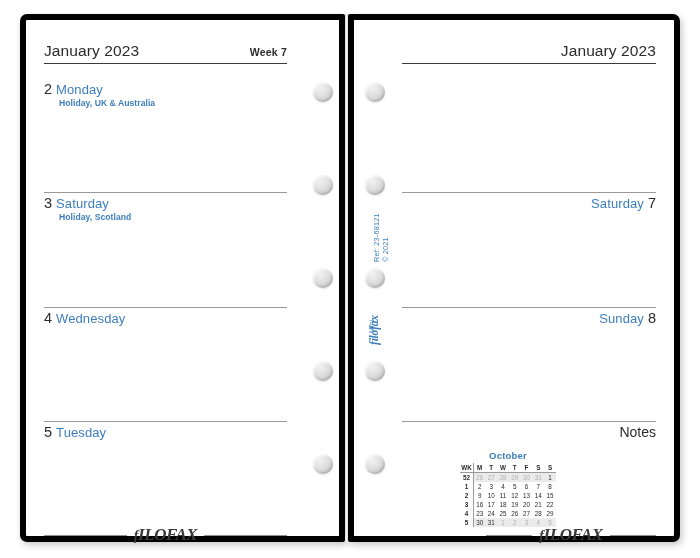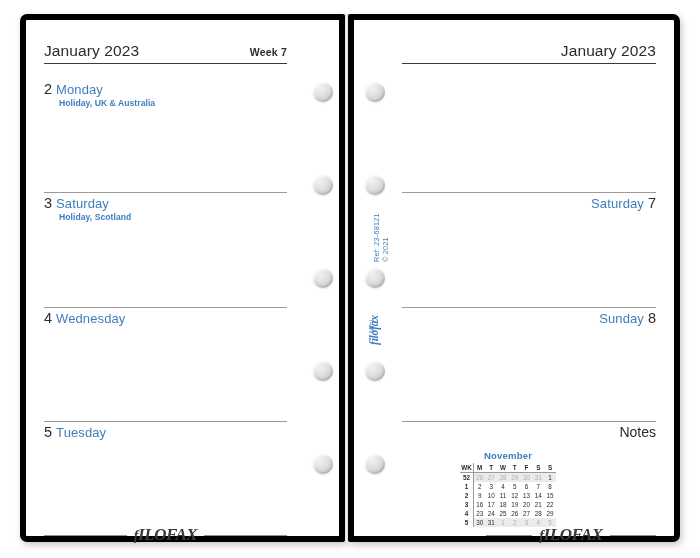--- a/index.html
+++ b/index.html
@@ -322,21 +322,21 @@
       </div>
 
       <div class="day-row" style="top:401px;height:92px">
         <div class="rule"></div>
         <div class="day-head r">
           <span class="notes-label">Notes</span>
         </div>
       </div>
 
       <div class="mini-cal">
-        <div class="cal-title">November</div>
+        <div class="cal-title">October</div>
         <table>
           <thead>
             <tr>
               <th class="wk">WK</th>
               <th>M</th>
               <th>T</th>
               <th>W</th>
               <th>T</th>
               <th>F</th>
               <th>S</th>

